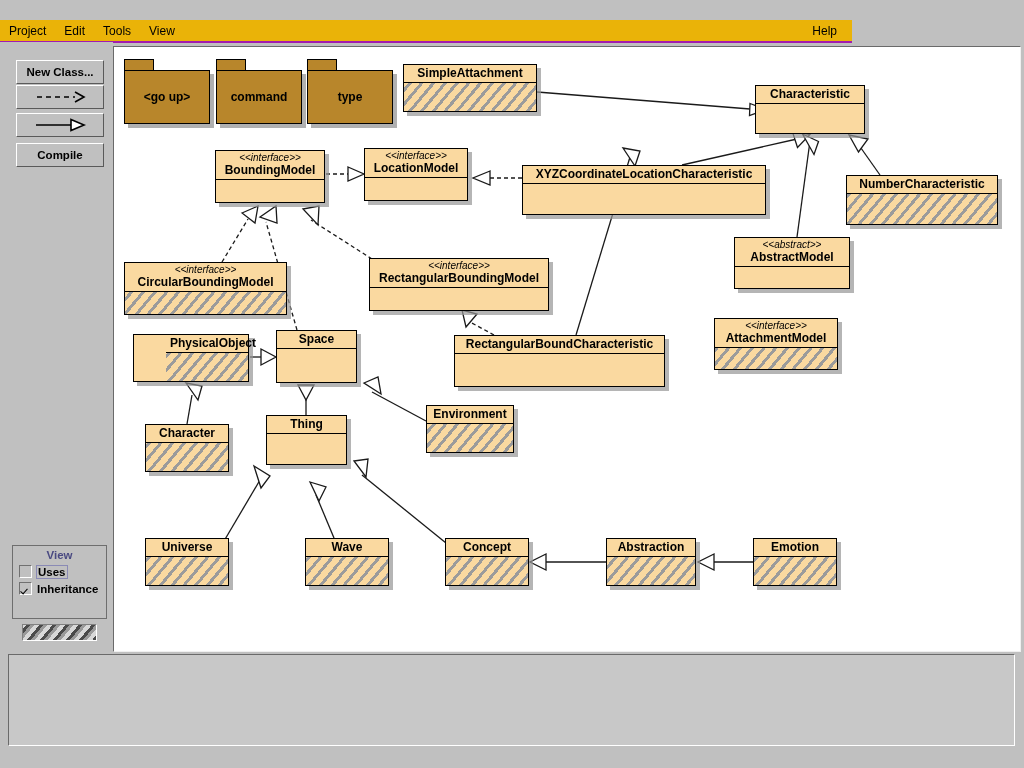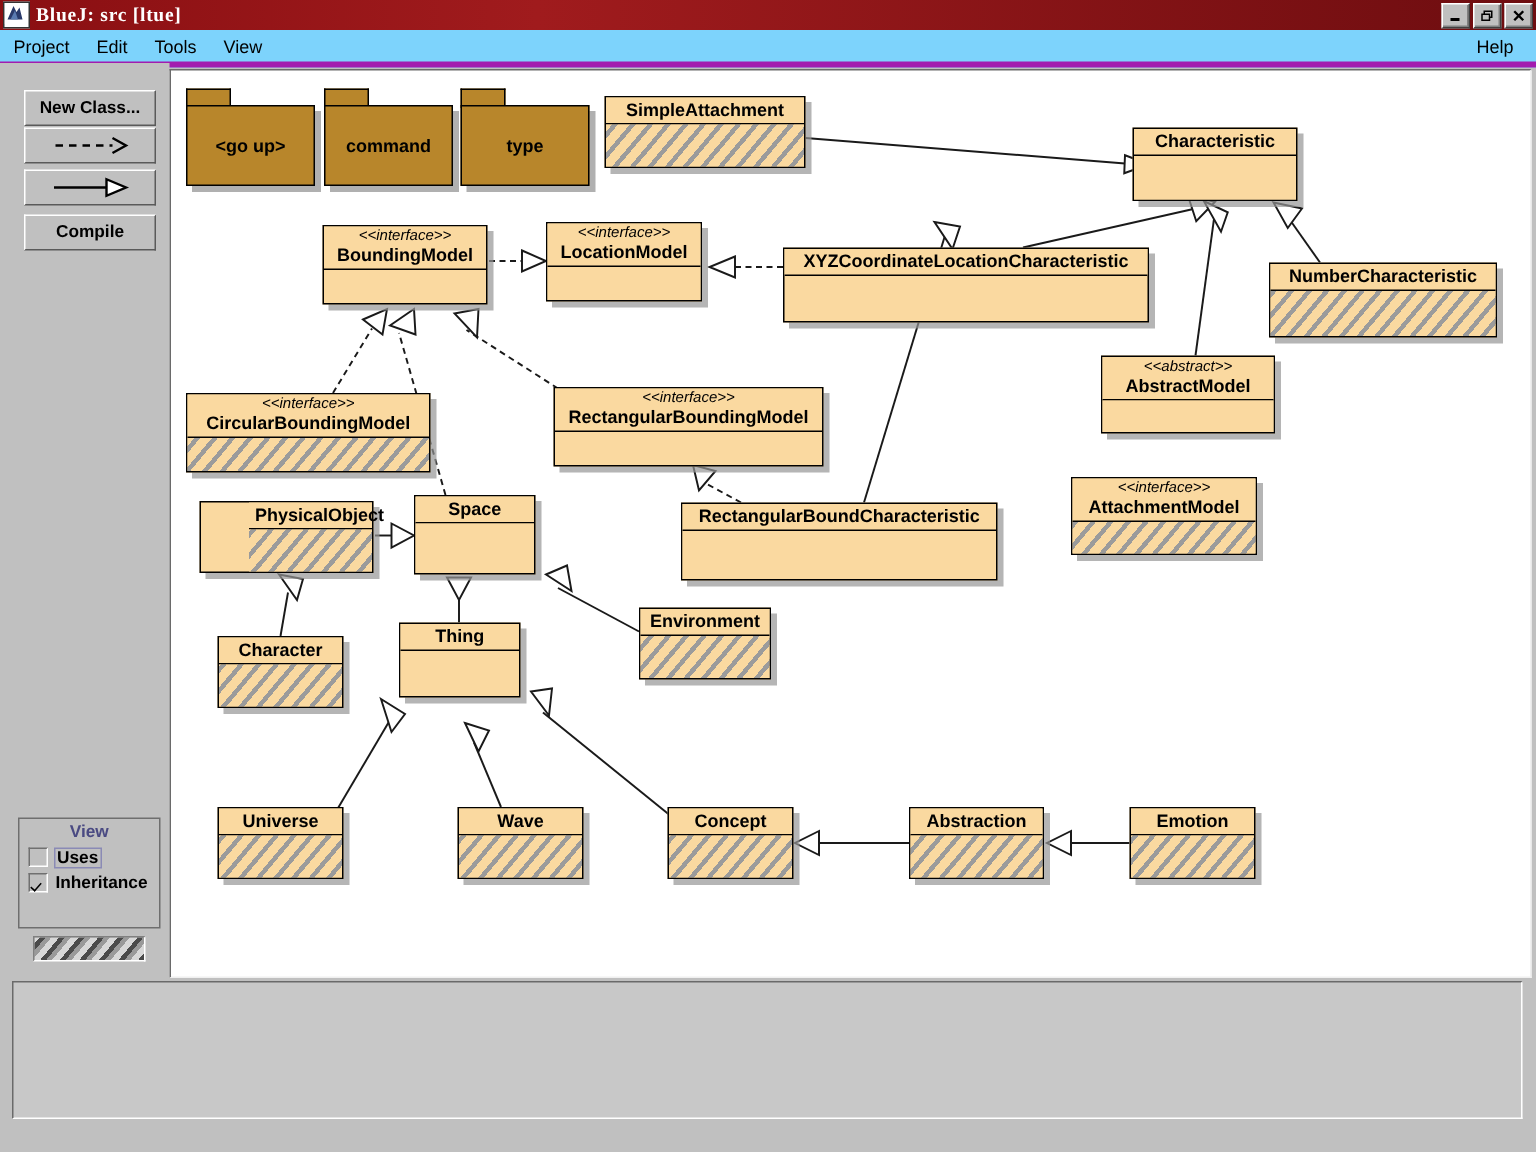--- a/index.html
+++ b/index.html
@@ -34,23 +34,23 @@
     border-top:1px solid #ffffff;border-left:1px solid #ffffff;
     border-right:1px solid #404040;border-bottom:1px solid #404040;
     display:flex;align-items:center;justify-content:center;
     font-size:9px;line-height:1;color:#000;font-weight:bold;
     box-shadow:inset -1px -1px 0 #808080;
   }
   .win-btn svg{display:block;}
 
   
   .menubar{
-    position:absolute;left:0;top:20px;width:1024px;height:21px;
-    background:#7dd3fc;display:flex;align-items:center;
-    border-bottom:4px solid #a21caf;
+    position:absolute;left:0;top:20px;width:852px;height:21px;
+    background:#eab308;display:flex;align-items:center;
+    border-bottom:2px solid #a21caf;
   }
   .menu-item{
     font-size:12px;color:#000;padding:2px 9px;cursor:default;white-space:nowrap;
   }
   .menu-item.right{margin-left:auto;margin-right:6px;}
 
   
   .leftpanel{
     position:absolute;left:0;top:42px;width:113px;height:610px;background:#c0c0c0;
   }
@@ -149,48 +149,20 @@
   .statusbar{
     position:absolute;left:8px;top:750px;width:1005px;height:16px;
     font-size:11.5px;font-weight:bold;color:#5a5a8a;
   }
 </style>
 </head>
 <body>
 
 <div class="app">
 
-  <div class="titlebar">
-    <div class="title-icon">
-      <svg width="14" height="14" viewBox="0 0 14 14">
-        <rect x="0" y="0" width="14" height="14" fill="#ffffff"></rect>
-        <path d="M2 11 L6 2 L8 6 L10 3 L12 11 Z" fill="#2a3a6a"></path>
-        <path d="M4 11 L7 5 L9 11 Z" fill="#5a7ab0"></path>
-      </svg>
-    </div>
-    <span class="title-text">BlueJ:  src  [ltue]</span>
-    <div class="win-btns">
-      <div class="win-btn">
-        <svg width="9" height="9" viewBox="0 0 9 9">
-            <rect x="1" y="6" width="6" height="2" fill="#000"></rect>
-          </svg>
-      </div>
-      <div class="win-btn">
-        <svg width="9" height="9" viewBox="0 0 9 9">
-          <rect x="2.5" y="1.5" width="5" height="4" fill="none" stroke="#000" stroke-width="1"></rect>
-          <rect x="1" y="3.5" width="5" height="4" fill="#c0c0c0" stroke="#000" stroke-width="1"></rect>
-        </svg>
-      </div>
-      <div class="win-btn">
-        <svg width="9" height="9" viewBox="0 0 9 9">
-          <path d="M1.5 1.5 L7.5 7.5 M7.5 1.5 L1.5 7.5" stroke="#000" stroke-width="1.6"></path>
-        </svg>
-      </div>
-    </div>
-  </div>
 
   <div class="menubar">
     <div class="menu-item">Project</div>
     <div class="menu-item">Edit</div>
     <div class="menu-item">Tools</div>
     <div class="menu-item">View</div>
     <div class="menu-item right">Help</div>
   </div>
 
   <div class="leftpanel">

